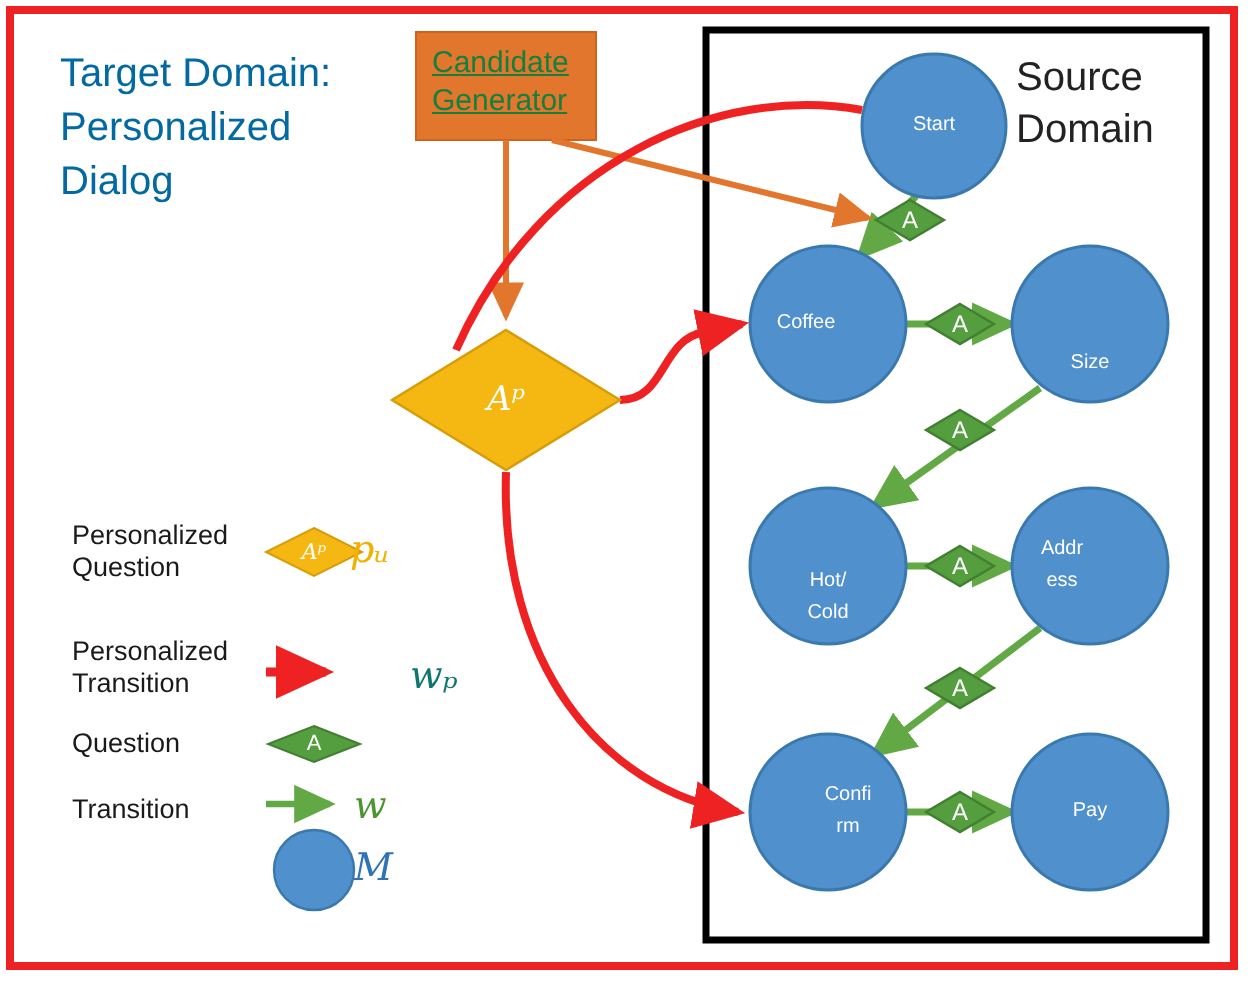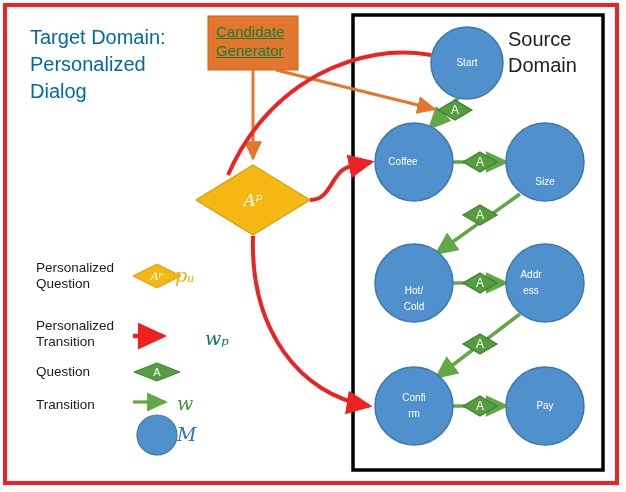--- a/index.html
+++ b/index.html
@@ -128,21 +128,21 @@
 Generator</div>
   <div id="diamond-label">Aᵖ</div>
 
   <div class="nodelabel" style="left:467px;top:63px;">Start</div>
   <div class="nodelabel" style="left:403px;top:162px;">Coffee</div>
   <div class="nodelabel" style="left:545px;top:162px;margin-top:20px;">Size</div>
   <div class="nodelabel" style="left: 414px; top: 283px; white-space: pre-line; margin-top: 16px;">Hot/
 Cold</div>
   <div class="nodelabel" style="left: 531px; top: 283px; white-space: pre-line;">Addr
 ess</div>
-  <div class="nodelabel" style="left: 414px; top: 406px; white-space: pre-line;">Confi
+  <div class="nodelabel" style="left: 424px; top: 406px; white-space: pre-line;">Confi
 rm</div>
   <div class="nodelabel" style="left:545px;top:406px;">Pay</div>
 
   <div class="qlabel" style="left:455px;top:110px;">A</div>
   <div class="qlabel" style="left:480px;top:162px;">A</div>
   <div class="qlabel" style="left:480px;top:215px;">A</div>
   <div class="qlabel" style="left:480px;top:283px;">A</div>
   <div class="qlabel" style="left:480px;top:344px;">A</div>
   <div class="qlabel" style="left:480px;top:406px;">A</div>
 

